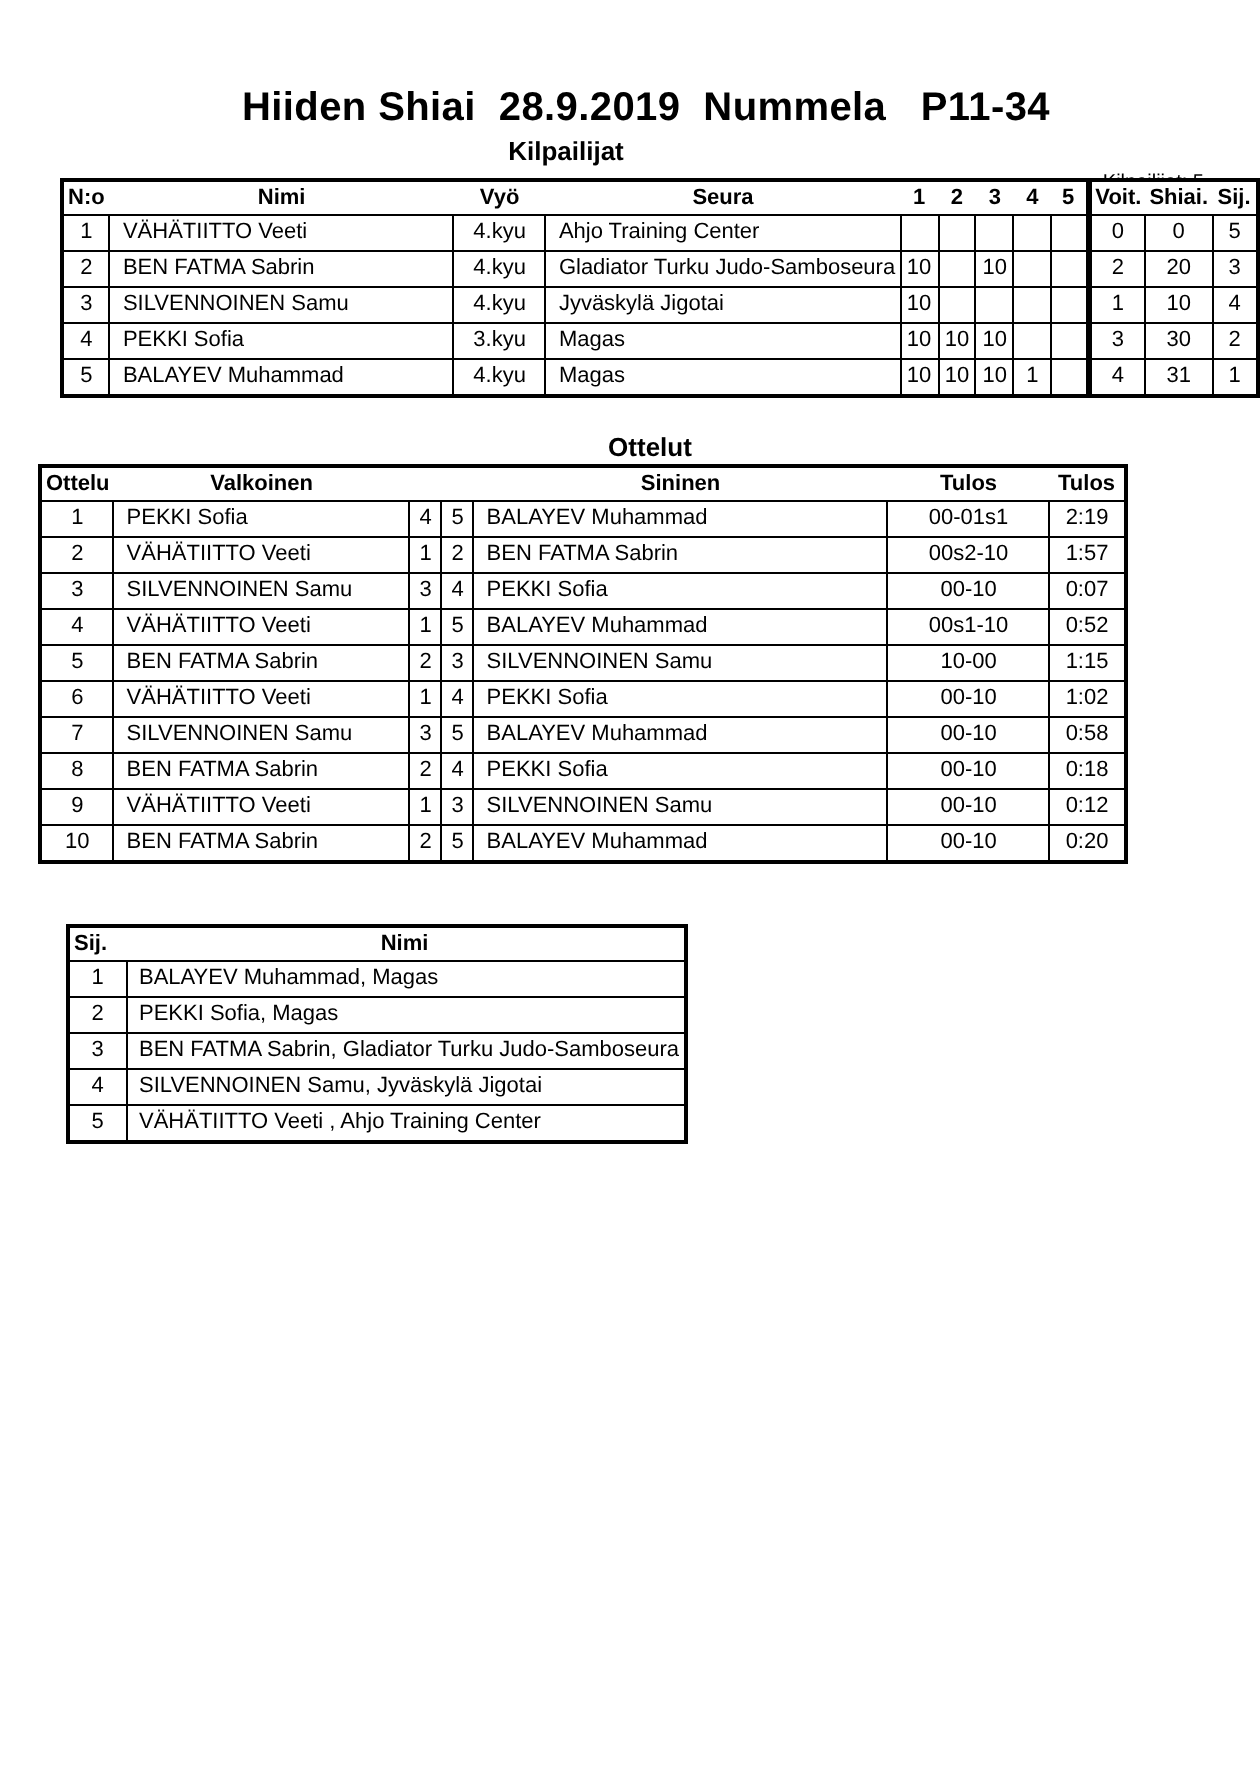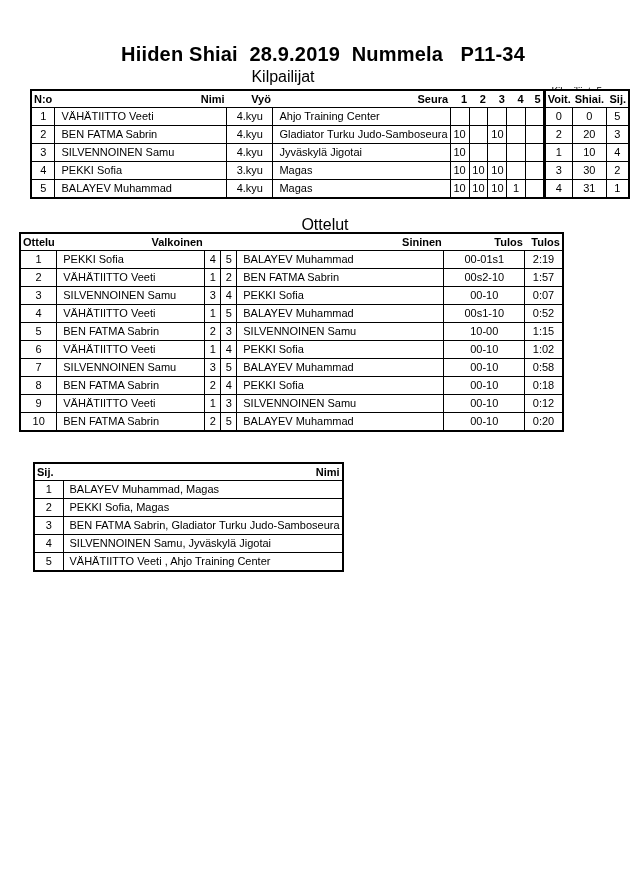--- a/index.html
+++ b/index.html
@@ -5,37 +5,37 @@
   html,body{margin:0;padding:0;}
   body{
     width:630px;height:891px;background:#ffffff;color:#000;
     font-family:"Liberation Sans", sans-serif;position:relative;overflow:hidden;
   }
   .abs{position:absolute;padding-left:28px;}
   .page-title{
     top:43px;left:0;width:590px;text-align:center;
     font-size:20px;font-weight:bold;white-space:pre;letter-spacing:0.2px;
   }
-  .sec-title{font-size:16px;font-weight:normal;text-align:center;}
+  .sec-title{font-size:13px;font-weight:bold;text-align:center;}
   .sec-kilpailijat{top:68px;left:30px;width:450px;}
   .sec-ottelut{top:216px;left:30px;width:534px;}
   .sec-tulokset{top:447px;left:33px;width:282px;margin-top:14px;}
   .count-label{top:86px;right:28px;font-size:10px;}
 
   table.t{
     border-collapse:collapse;table-layout:fixed;position:absolute;
     background:#fff;border:2px solid #000;
   }
   table.t td{
     border:1px solid #000;font-size:11px;height:17px;line-height:17px;
     padding:0 2px;text-align:center;overflow:visible;white-space:nowrap;
   }
   table.t th{
     border:none;border-bottom:1px solid #000;font-size:11px;height:16px;
-    line-height:16px;padding:0 2px;text-align:right;font-weight:bold;
+    line-height:16px;padding:0 2px;text-align:center;font-weight:bold;
     white-space:nowrap;
   }
   .lft{text-align:left !important;padding-left:6px !important;}
   .hl{text-align:left !important;padding-left:2px !important;margin-left:40px;}
   .sep{border-left:3px solid #000 !important;}
   .ovf{white-space:nowrap;position:relative;z-index:5;}
   .t1{top:89px;left:30px;}
   .t2{top:232px;left:19px;}
   .t3{top:462px;left:33px;}
 </style>

